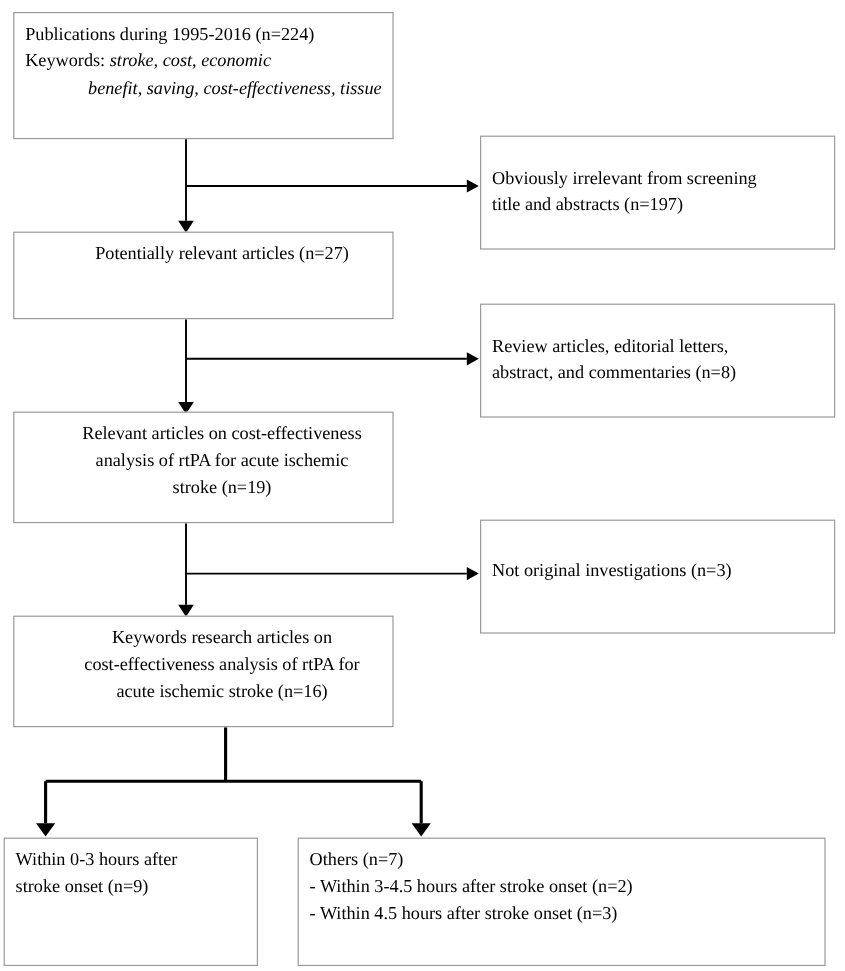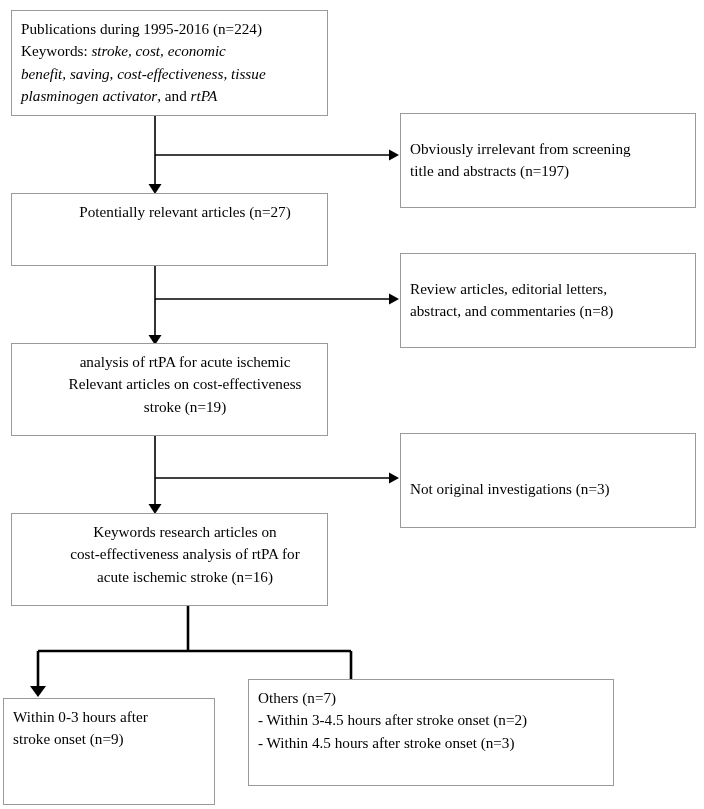--- a/index.html
+++ b/index.html
@@ -22,21 +22,21 @@
     box-sizing: border-box;
     border: 1px solid #9a9a9a;
     background: #ffffff;
     font-size: 15.2px;
     line-height: 1.47;
     padding: 7px 9px 6px 9px;
   }
   .box .txt { display: block; }
   .center { text-align: center; padding-left: 40px; }
   .left { text-align: left; }
-  .ital { font-style: italic; }
+  .ital { font-style: italic; text-align: right; }
   svg.connectors {
     position: absolute;
     left: 0;
     top: 0;
     width: 704px;
     height: 809px;
     pointer-events: none;
   }
   .line {
     stroke: #000000;
@@ -76,57 +76,56 @@
     <path class="line thick" d="M38,651 L38,686"></path>
     <polygon class="ahead" points="30,686 46,686 38,697"></polygon>
     <path class="line thick" d="M351,651 L351,686"></path>
     <polygon class="ahead" points="343,686 359,686 351,697"></polygon>
   </svg>
 
   <div class="box left" style="left:11px; top:10px; width:317px; height:106px;">
     <span class="txt">Publications during 1995-2016 (n=224)</span>
     <span class="txt"><span>Keywords: </span><span class="ital">stroke, cost, economic</span></span>
     <span class="txt ital">benefit, saving, cost-effectiveness, tissue</span>
-    <span class="txt"><span class="ital">plasminogen activator</span><span>, and </span><span class="ital">rtPA</span></span>
   </div>
 
   <div class="box center" style="left:11px; top:193px; width:317px; height:73px;">
     <span class="txt">Potentially relevant articles (n=27)</span>
   </div>
 
   <div class="box center" style="left:11px; top:343px; width:317px; height:93px;">
+    <span class="txt">Relevant articles on cost-effectiveness</span>
     <span class="txt">analysis of rtPA for acute ischemic</span>
-    <span class="txt">Relevant articles on cost-effectiveness</span>
     <span class="txt">stroke (n=19)</span>
   </div>
 
   <div class="box center" style="left:11px; top:513px; width:317px; height:93px;">
     <span class="txt">Keywords research articles on</span>
     <span class="txt">cost-effectiveness analysis of rtPA for</span>
     <span class="txt">acute ischemic stroke (n=16)</span>
   </div>
 
   <div class="box left" style="left:400px; top:113px; width:296px; height:95px; padding-top:24px;">
     <span class="txt">Obviously irrelevant from screening</span>
     <span class="txt">title and abstracts (n=197)</span>
   </div>
 
   <div class="box left" style="left:400px; top:253px; width:296px; height:95px; padding-top:24px;">
     <span class="txt">Review articles, editorial letters,</span>
     <span class="txt">abstract, and commentaries (n=8)</span>
   </div>
 
-  <div class="box left" style="left:400px; top:433px; width:296px; height:95px; padding-top:44px;">
+  <div class="box left" style="left:400px; top:433px; width:296px; height:95px; padding-top:31px;">
     <span class="txt">Not original investigations (n=3)</span>
   </div>
 
   <div class="box left" style="left:3px; top:698px; width:212px; height:107px;">
     <span class="txt">Within 0-3 hours after</span>
     <span class="txt">stroke onset (n=9)</span>
   </div>
 
-  <div class="box left" style="left:248px; top:679px; width:366px; height:107px;">
+  <div class="box left" style="left:248px; top:698px; width:440px; height:107px;">
     <span class="txt">Others (n=7)</span>
     <span class="txt">- Within 3-4.5 hours after stroke onset (n=2)</span>
     <span class="txt">- Within 4.5 hours after stroke onset (n=3)</span>
   </div>
 
 </div>
 
 </body></html>

